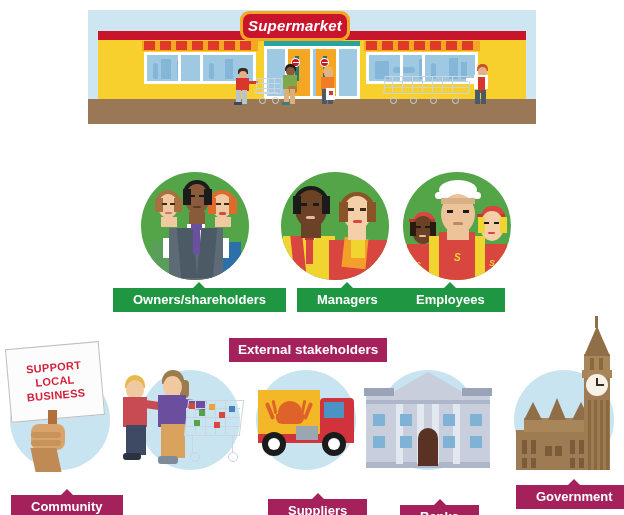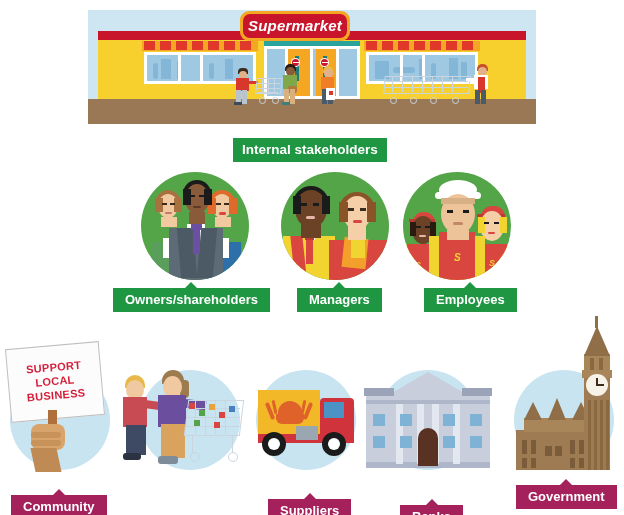--- a/index.html
+++ b/index.html
@@ -13,21 +13,21 @@
   }
   .stage{position:absolute;left:0;top:0;width:506px;height:515px;}
 
   
   .tag{
     position:absolute;
     color:#ffffff;
     font-weight:bold;
     font-size:13px;
     line-height:20px;
-    padding:2px 12px;
+    padding:2px 20px;
     white-space:nowrap;
     text-align:center;
   }
   .tag.green{background:#1E9642;}
   .tag.magenta{background:#A5215C;}
   .tag .notch{
     position:absolute;
     left:50%;top:-6px;
     margin-left:-6px;
     width:0;height:0;
@@ -250,21 +250,20 @@
       <div class="p-hair" style="left:7px;top:0;width:11px;height:7px;background:#C8512B;border-radius:5px 5px 0 0;"></div>
       <div class="p-head" style="left:8px;top:3px;width:9px;height:9px;background:#E3B189;"></div>
       <div class="p-body" style="left:4px;top:11px;width:14px;height:14px;background:#ffffff;"></div>
       <div class="p-body" style="left:-4px;top:14px;width:10px;height:3px;background:#ffffff;"></div>
       <div class="p-body" style="left:8px;top:13px;width:7px;height:16px;background:#D8382C;"></div>
       <div class="p-leg" style="left:5px;top:26px;width:5px;height:14px;background:#4A5A68;"></div>
       <div class="p-leg" style="left:11px;top:26px;width:5px;height:14px;background:#4A5A68;"></div>
     </div>
   </div>
 
-  <div class="header-bar green" style="left:233px;top:138px;">Internal stakeholders</div>
 
   <div class="circle green" style="left:141px;top:172px;width:108px;height:108px;">
     <div class="clip">
 
       <div class="fig">
         <div class="r" style="left:10px;top:70px;width:34px;height:45px;background:#5A9E5C;"></div>
         <div class="r" style="left:22px;top:66px;width:12px;height:20px;background:#ffffff;"></div>
         <div class="r" style="left:15px;top:18px;width:24px;height:16px;background:#A8713F;border-radius:12px 12px 0 0;"></div>
         <div class="c" style="left:17px;top:22px;width:20px;height:24px;background:#F0C9A0;"></div>
         <div class="r" style="left:14px;top:26px;width:8px;height:14px;background:#A8713F;"></div>
@@ -388,24 +387,25 @@
         <div class="c" style="left:38px;top:22px;width:34px;height:40px;background:#EDC39A;"></div>
         <div class="r" style="left:38px;top:26px;width:34px;height:6px;background:#D8B086;"></div>
         <div class="r" style="left:44px;top:38px;width:6px;height:2.5px;background:#1B1B1B;"></div>
         <div class="r" style="left:60px;top:38px;width:6px;height:2.5px;background:#1B1B1B;"></div>
         <div class="r" style="left:50px;top:50px;width:10px;height:3px;background:#C08868;border-radius:2px;"></div>
         <div class="r" style="left:44px;top:58px;width:22px;height:10px;background:#EDC39A;"></div>
         <div style="position:absolute;left:51px;top:80px;color:#F2D430;font-size:10px;font-weight:bold;font-style:italic;">S</div>
       </div>
     </div>
   </div>
-  <div class="tag green" style="left:424px;top:288px;">
+  <div class="tag green" style="left:396px;top:288px;">
     <span class="notch"></span><span>Employees</span>
   </div>
 
+  <div class="header-bar magenta" style="left:229px;top:338px;">External stakeholders</div>
 
   <div class="circle blue" style="left:10px;top:370px;width:100px;height:100px;"></div>
   <div>
     <div class="placard" style="left:8px;top:345px;width:92px;height:72px;">
       <div class="ptext" style="top:14px;">SUPPORT</div>
       <div class="ptext" style="top:28px;">LOCAL</div>
       <div class="ptext" style="top:42px;">BUSINESS</div>
     </div>
     <div style="position:absolute;left:48px;top:410px;width:9px;height:62px;background:#B0703C;"></div>
     <div style="position:absolute;left:31px;top:424px;width:34px;height:26px;background:#D9A46B;border-radius:8px;"></div>

